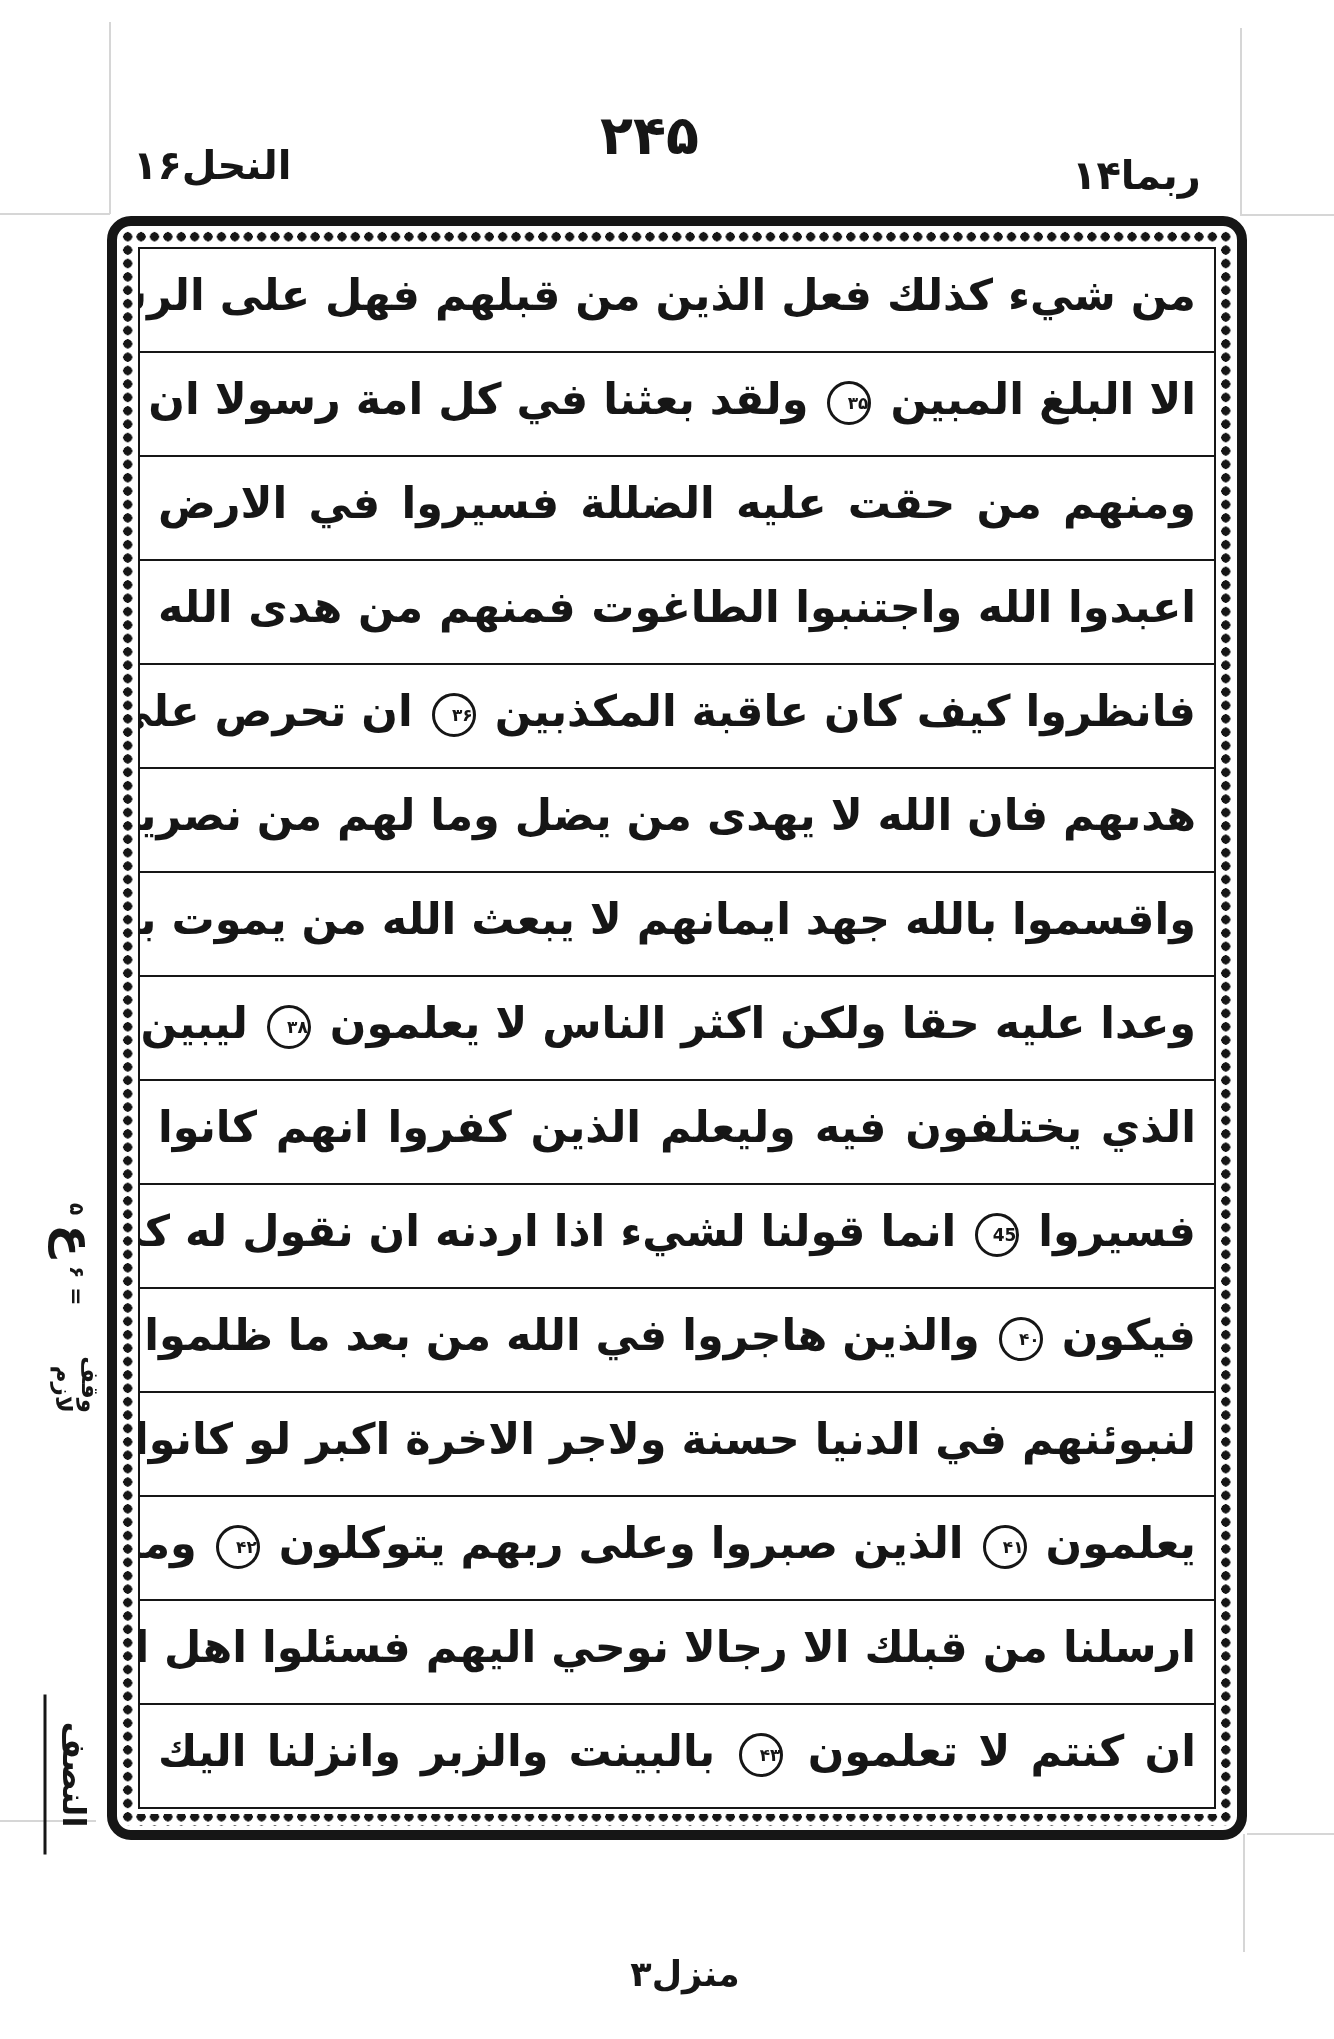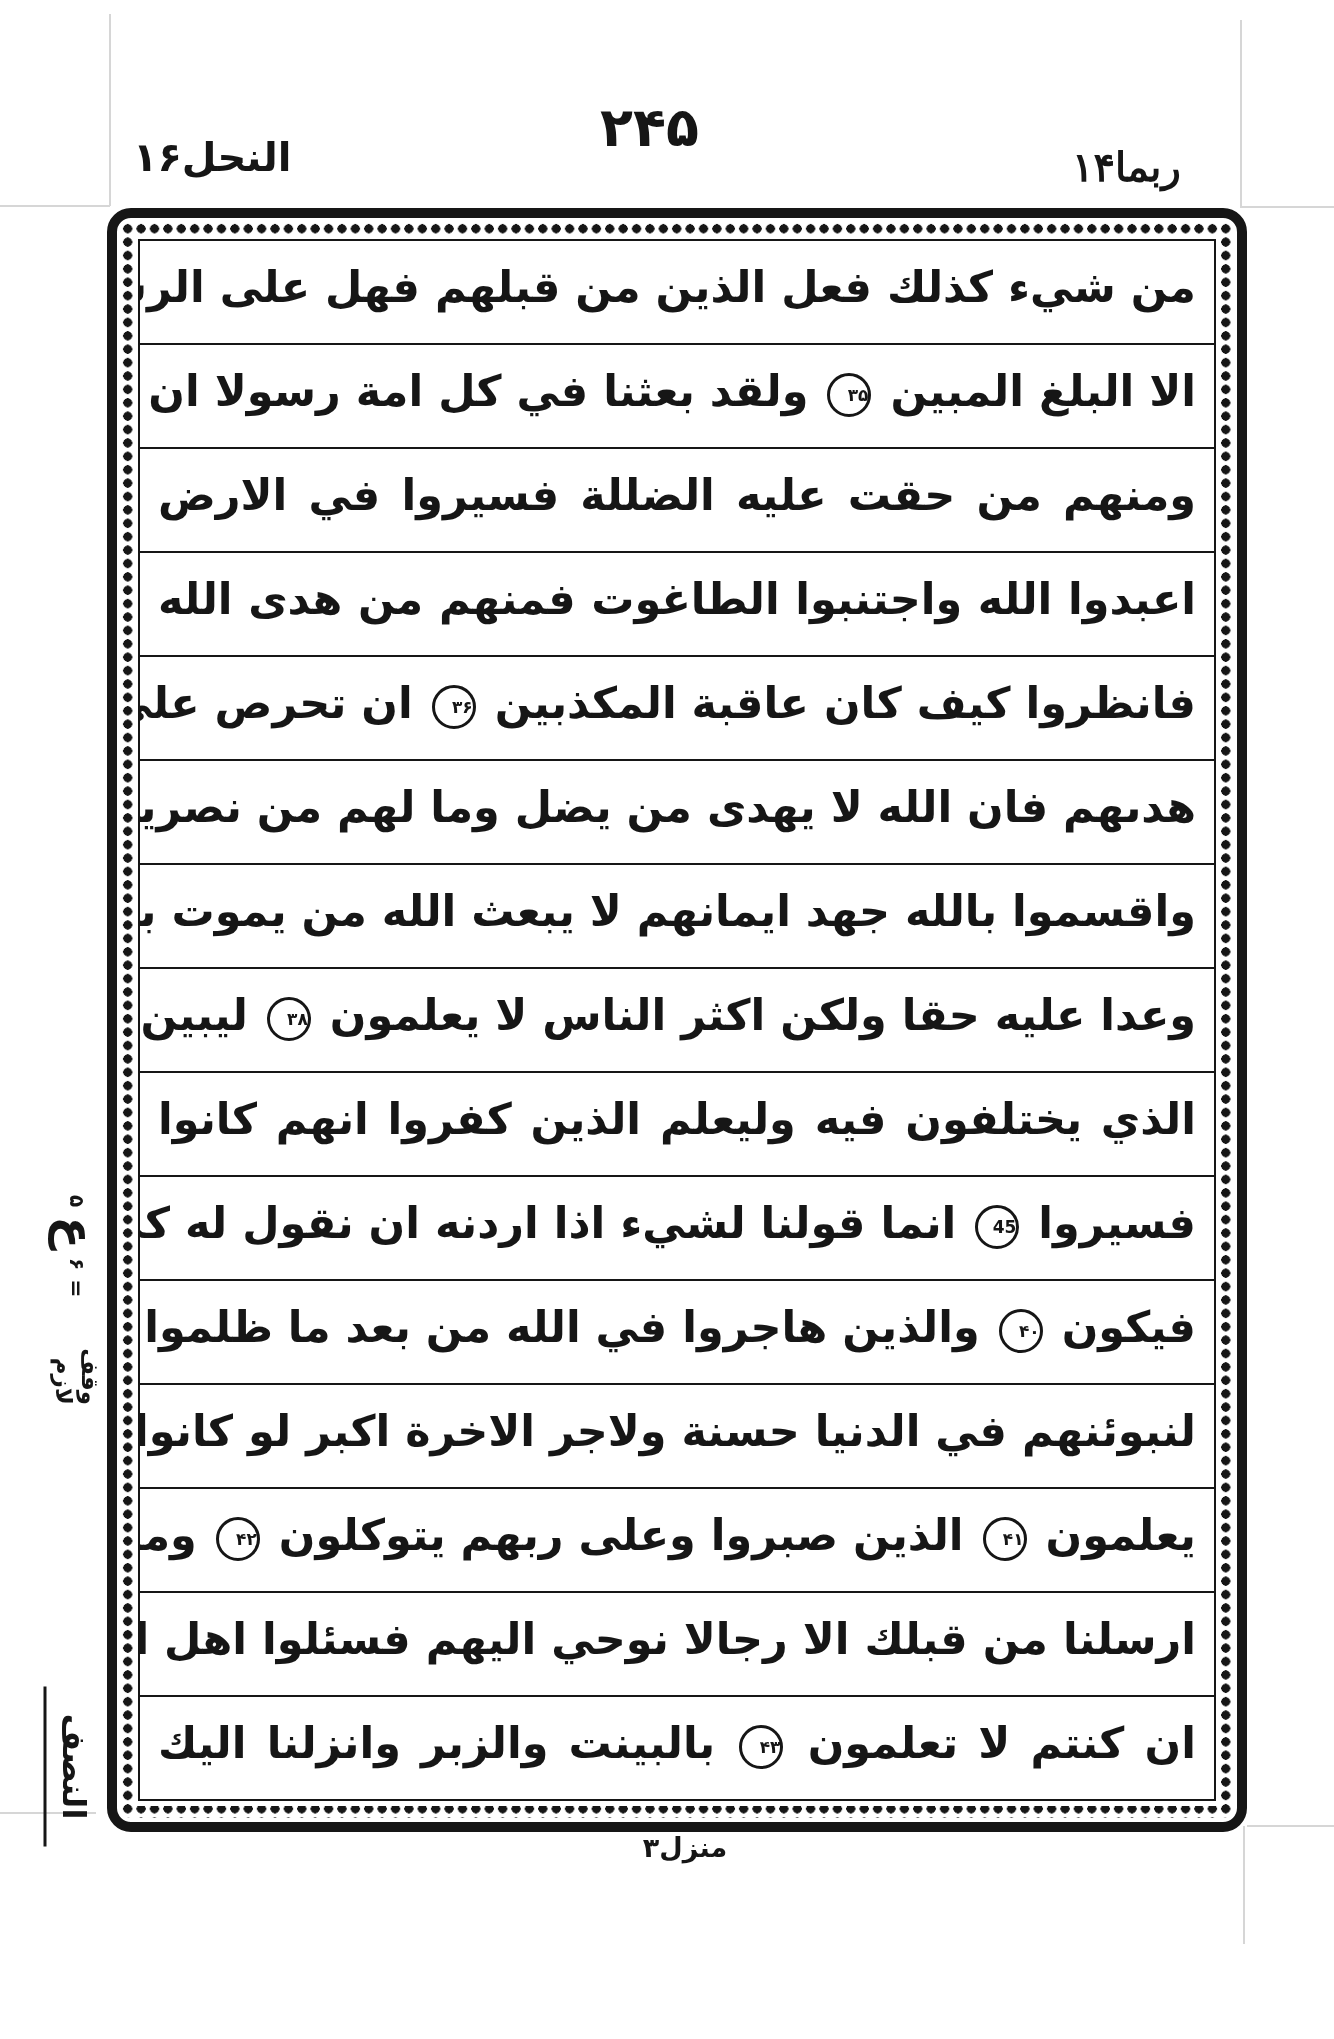--- a/index.html
+++ b/index.html
@@ -1,30 +1,30 @@
 <!DOCTYPE html>
 <html lang="ar"><head>
 <meta charset="utf-8">
 <style>
   html,body{margin:0;padding:0;}
   body{
     width:1334px;height:2039px;background:#ffffff;
     font-family:"DejaVu Sans", sans-serif;
     position:relative;overflow:hidden;color:#161616;
   }
-  .page{position:absolute;inset:0;}
+  .page{position:absolute;inset:0;margin-top:8px;}
 
   
   .guide{position:absolute;background:#d6d6d6;}
 
   
   .hdr{position:absolute;font-weight:bold;white-space:nowrap;direction:rtl;}
   .hdr-surah{left:133px;top:134px;font-size:40px;}
   .hdr-page{left:600px;top:96px;width:150px;text-align:left;font-size:54px;}
-  .hdr-juz{left:1072px;top:144px;font-size:40px;font-family:Liberation Serif, serif;}
+  .hdr-juz{left:1072px;top:144px;font-size:40px;}
 
   
   .frame{
     position:absolute;left:107px;top:208px;width:1140px;height:1624px;
     box-sizing:border-box;border:10px solid #161616;border-radius:24px;
     padding:4px;background:#ffffff;
   }
   .bead{
     height:100%;box-sizing:border-box;padding:12px;border-radius:10px;
     background-image:radial-gradient(circle 4.6px at 6.7px 6.7px,#161616 96%,transparent 100%);
@@ -61,22 +61,22 @@
   .ruku-num{font-size:20px;}
   .ruku-ayn{font-size:48px;line-height:48px;}
   .nisf-note{
     position:absolute;left:-10px;top:1740px;width:160px;height:50px;
     transform:rotate(90deg);text-align:center;font-size:32px;font-weight:bold;
     border-bottom:3px solid #161616;direction:rtl;line-height:46px;
   }
 
   
   .manzil{
-    position:absolute;left:600px;top:1832px;width:170px;text-align:center;
-    font-size:27px;font-weight:bold;direction:rtl;
+    position:absolute;left:600px;top:1946px;width:170px;text-align:center;
+    font-size:35px;font-weight:bold;direction:rtl;
   }
 </style>
 </head>
 <body>
 
 <div class="page">
 
   <div class="guide" style="left:109px;top:14px;width:2px;height:192px;"></div>
   <div class="guide" style="left:0;top:205px;width:110px;height:2px;"></div>
   <div class="guide" style="left:1240px;top:20px;width:2px;height:188px;"></div>

